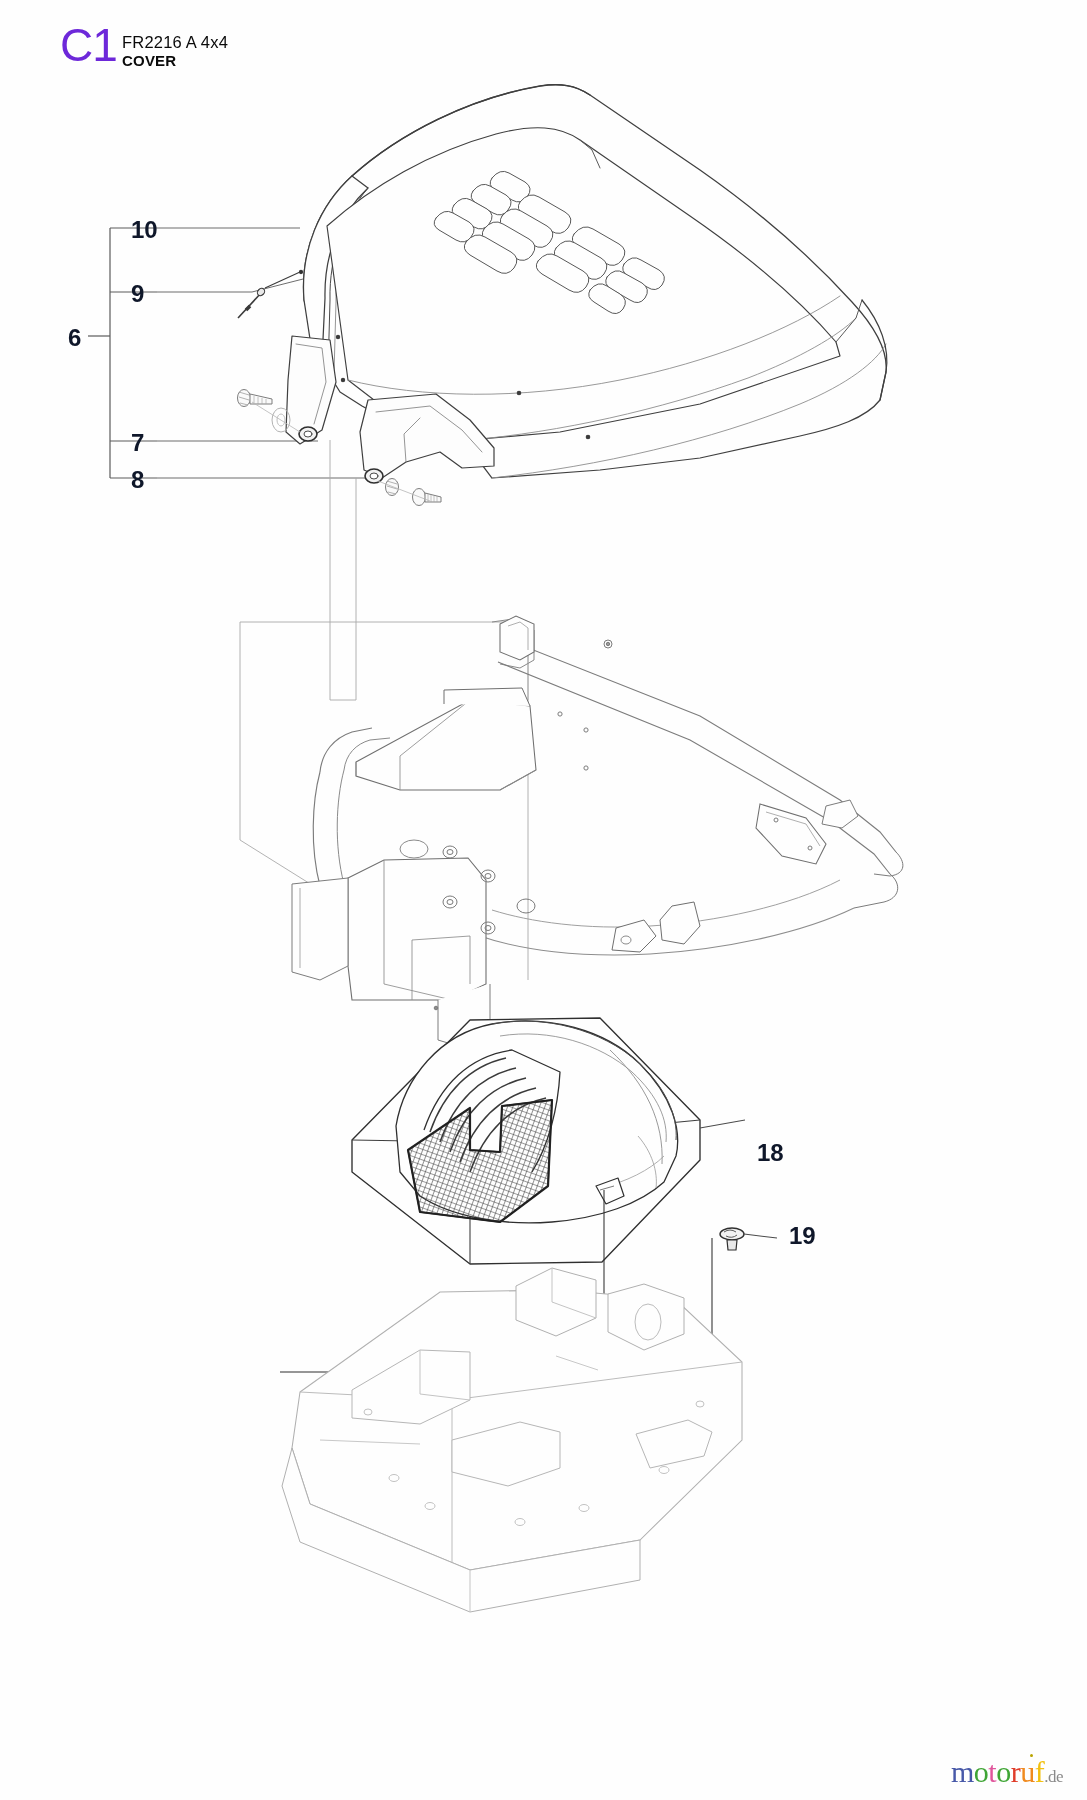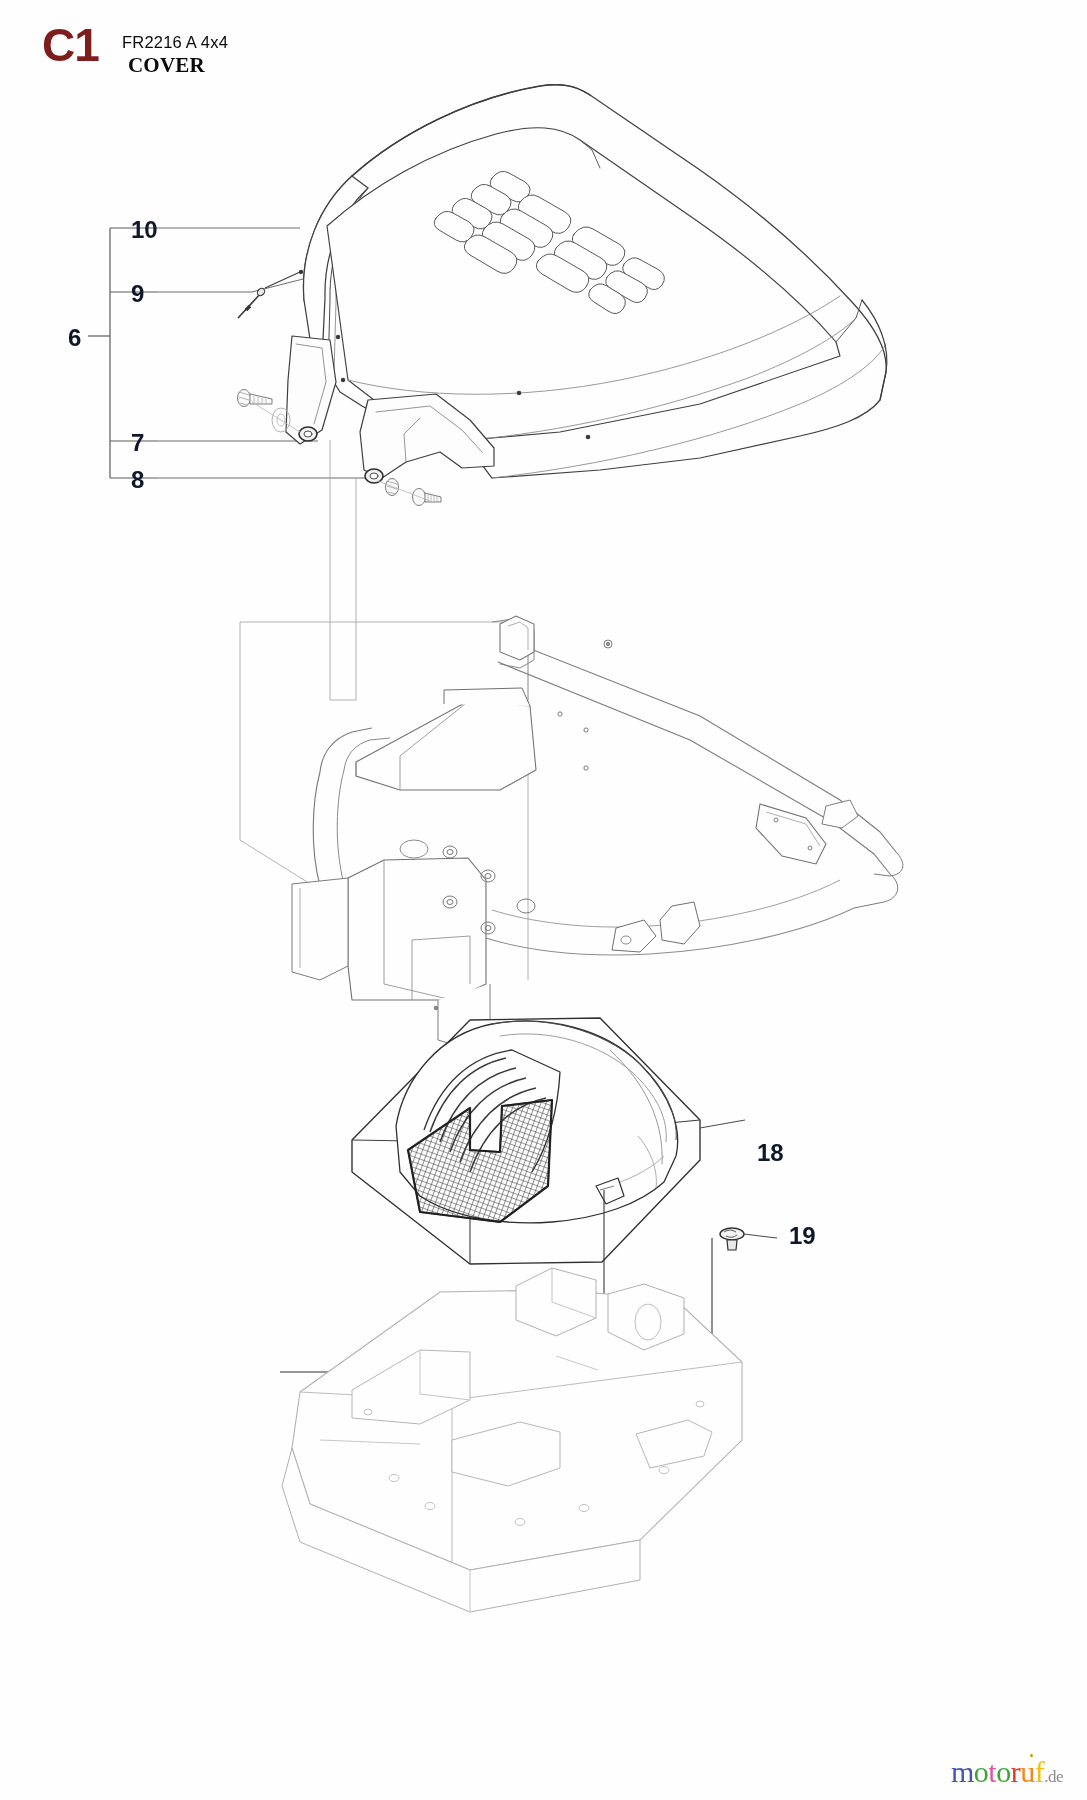--- a/index.html
+++ b/index.html
@@ -19,45 +19,44 @@
   }
   #diagram-svg {
     position: absolute;
     left: 0; top: 0;
     width: 1087px;
     height: 1800px;
   }
   
   .hdr-section-code {
     position: absolute;
-    left: 42px; top: 22px;
+    left: 60px; top: 22px;
     font-size: 46px;
-    font-weight: bold;
+    font-weight: normal;
     letter-spacing: -1px;
-    color: #7f1d1d;
+    color: #6d28d9;
     line-height: 1;
   }
   .hdr-model {
     position: absolute;
     left: 122px; top: 32px;
     font-size: 16.5px;
     font-weight: normal;
     color: #0a0a0a;
     letter-spacing: 0.2px;
     line-height: 1.25;
   }
   .hdr-title {
     position: absolute;
-    left: 128px; top: 52px;
-    font-size: 21px;
+    left: 122px; top: 52px;
+    font-size: 15px;
     font-weight: bold;
     color: #0a0a0a;
     letter-spacing: 0.2px;
     line-height: 1.25;
-    font-family: Liberation Serif, serif;
   }
   
   .callout {
     position: absolute;
     font-size: 24px;
     font-weight: bold;
     color: #0f172a;
     line-height: 1;
     white-space: nowrap;
   }

